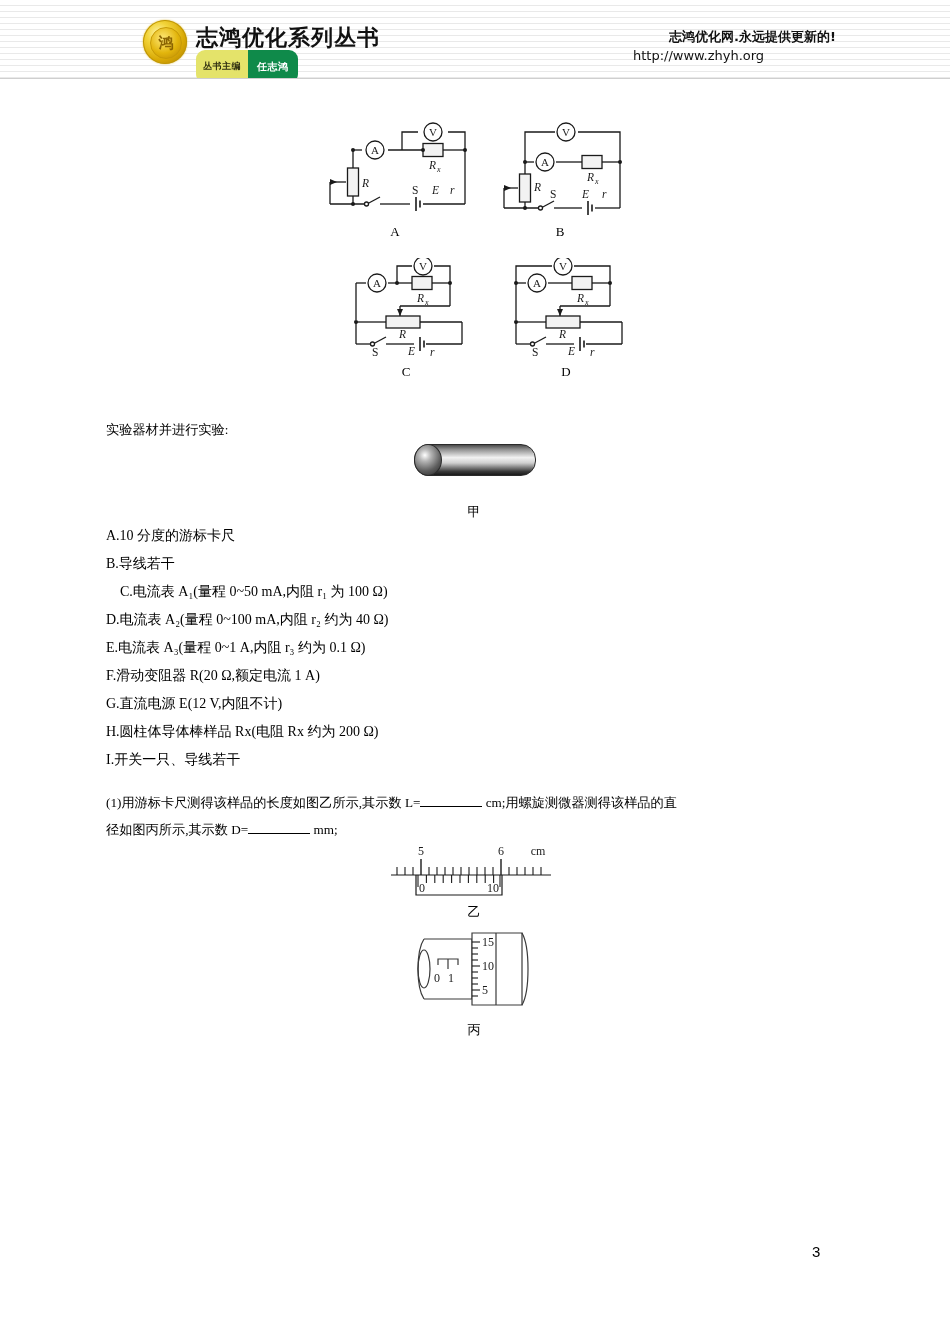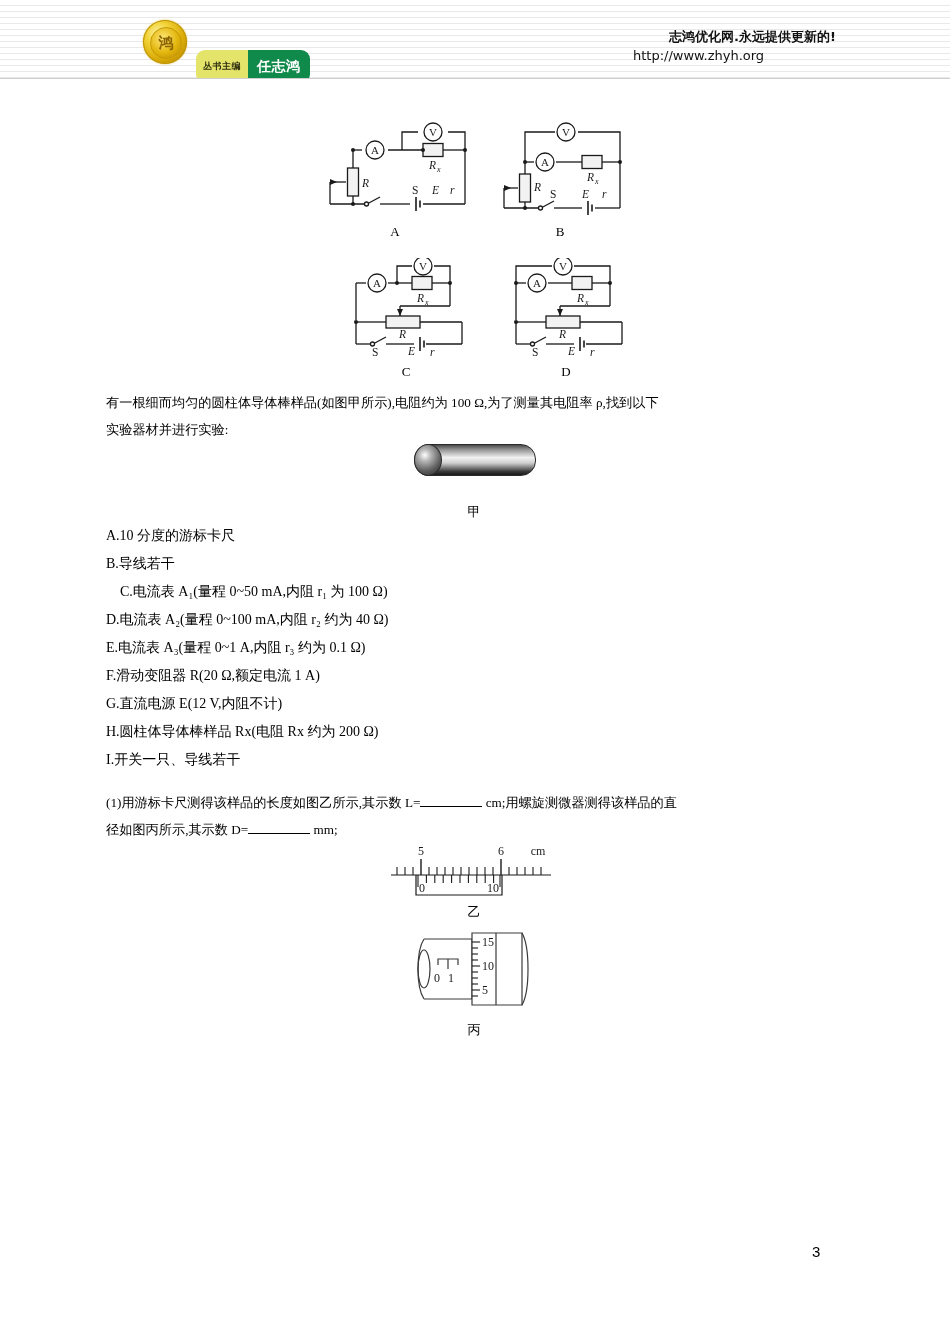--- a/index.html
+++ b/index.html
@@ -35,21 +35,21 @@
   }
   #brand-pill{
     position:absolute;left:196px;top:50px;height:33px;border-radius:9px;overflow:hidden;
     display:flex;align-items:stretch;font-family:"DejaVu Sans",sans-serif;
   }
   #brand-pill .left{
     background:#e4e36a;color:#2f2f10;font-size:9px;font-weight:bold;
     padding:0 7px;display:flex;align-items:center;letter-spacing:.5px;
   }
   #brand-pill .right{
-    background:#0f8a4a;color:#ffffff;font-size:14px;font-weight:bold;
+    background:#0f8a4a;color:#ffffff;font-size:10px;font-weight:bold;
     padding:0 9px;display:flex;align-items:center;letter-spacing:.5px;
   }
   #site-line1{
     position:absolute;left:633px;top:28px;font-size:13px;font-weight:bold;
     font-family:"DejaVu Sans",sans-serif;color:#111;white-space:nowrap;margin-left:36px;
   }
   #site-line2{
     position:absolute;left:633px;top:48px;font-size:13px;
     font-family:"DejaVu Sans",sans-serif;color:#111;white-space:nowrap;
   }
@@ -86,20 +86,21 @@
 </style>
 </head>
 <body>
 
 <div id="header-band">
   <div id="logo-seal">
     <div class="inner">
       <div class="glyph">鸿</div>
     </div>
   </div>
+  <div id="brand-title">志鸿优化系列丛书</div>
   <div id="brand-pill">
     <div class="left">丛书主编</div>
     <div class="right">任志鸿</div>
   </div>
   <div id="site-line1">志鸿优化网.永远提供更新的!</div>
   <div id="site-line2">http://www.zhyh.org</div>
 </div>
 
 <div class="circuit" style="left:310px;top:112px;">
 <svg width="185" height="105" viewBox="0 0 185 105">
@@ -322,21 +323,21 @@
     <text x="57" y="80">R</text>
     <text x="30" y="98" font-style="normal">S</text>
     <text x="66" y="97">E</text>
     <text x="88" y="98">r</text>
   </g>
 </svg>
 </div>
 <div class="fig-label" style="left:551px;top:364px;width:30px;">D</div>
 
 <div class="body-text" style="left:106px;top:389px;width:742px;">
-  <span>有一根细而均匀的圆柱体导体棒样品(如图甲所示),电阻约为 100 Ω,为了测量其电阻率 ρ,找到以下</span><br>
+  <br>
   <span>实验器材并进行实验:</span>
 </div>
 
 <div id="rod"></div>
 <div id="rod-cap"></div>
 <div class="fig-label" style="left:459px;top:503px;width:30px;">甲</div>
 
 <div class="opt-label" style="left:106px;top:527px;">A.10 分度的游标卡尺</div>
 <div class="opt-label" style="left:106px;top:555px;">B.导线若干</div>
 <div class="opt-label" style="left:120px;top:583px;">C.电流表 A₁(量程 0~50 mA,内阻 r₁ 为 100 Ω)</div>

